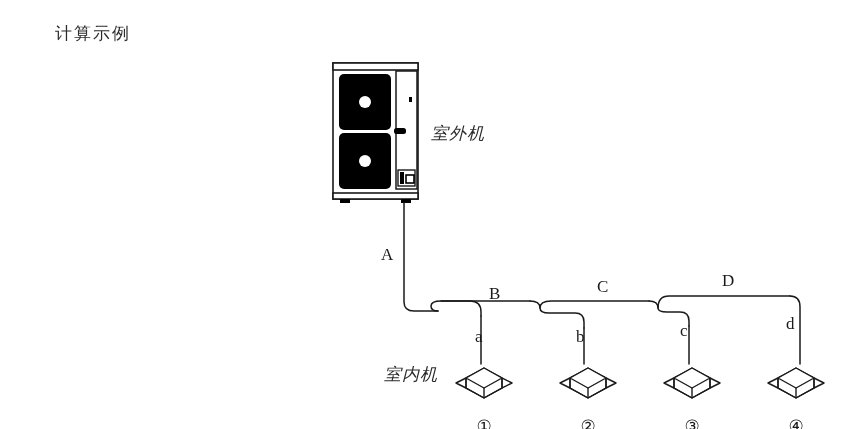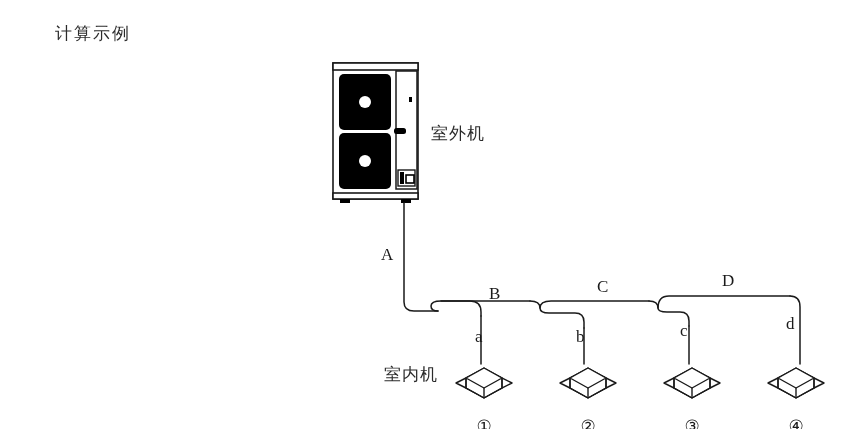--- a/index.html
+++ b/index.html
@@ -31,20 +31,21 @@
     letter-spacing: 2px;
     color: #2b2b2b;
     white-space: nowrap;
   }
   .cjk-label {
     position: absolute;
     font-size: 17px;
     letter-spacing: 1px;
     color: #2b2b2b;
     white-space: nowrap;
+    font-style: italic;
   }
   #outdoor-unit-label { left: 431px; top: 106px; }
   #indoor-unit-label  { left: 384px; top: 347px; }
 
   .seg-label {
     position: absolute;
     font-size: 17px;
     color: #1a1a1a;
     white-space: nowrap;
   }

